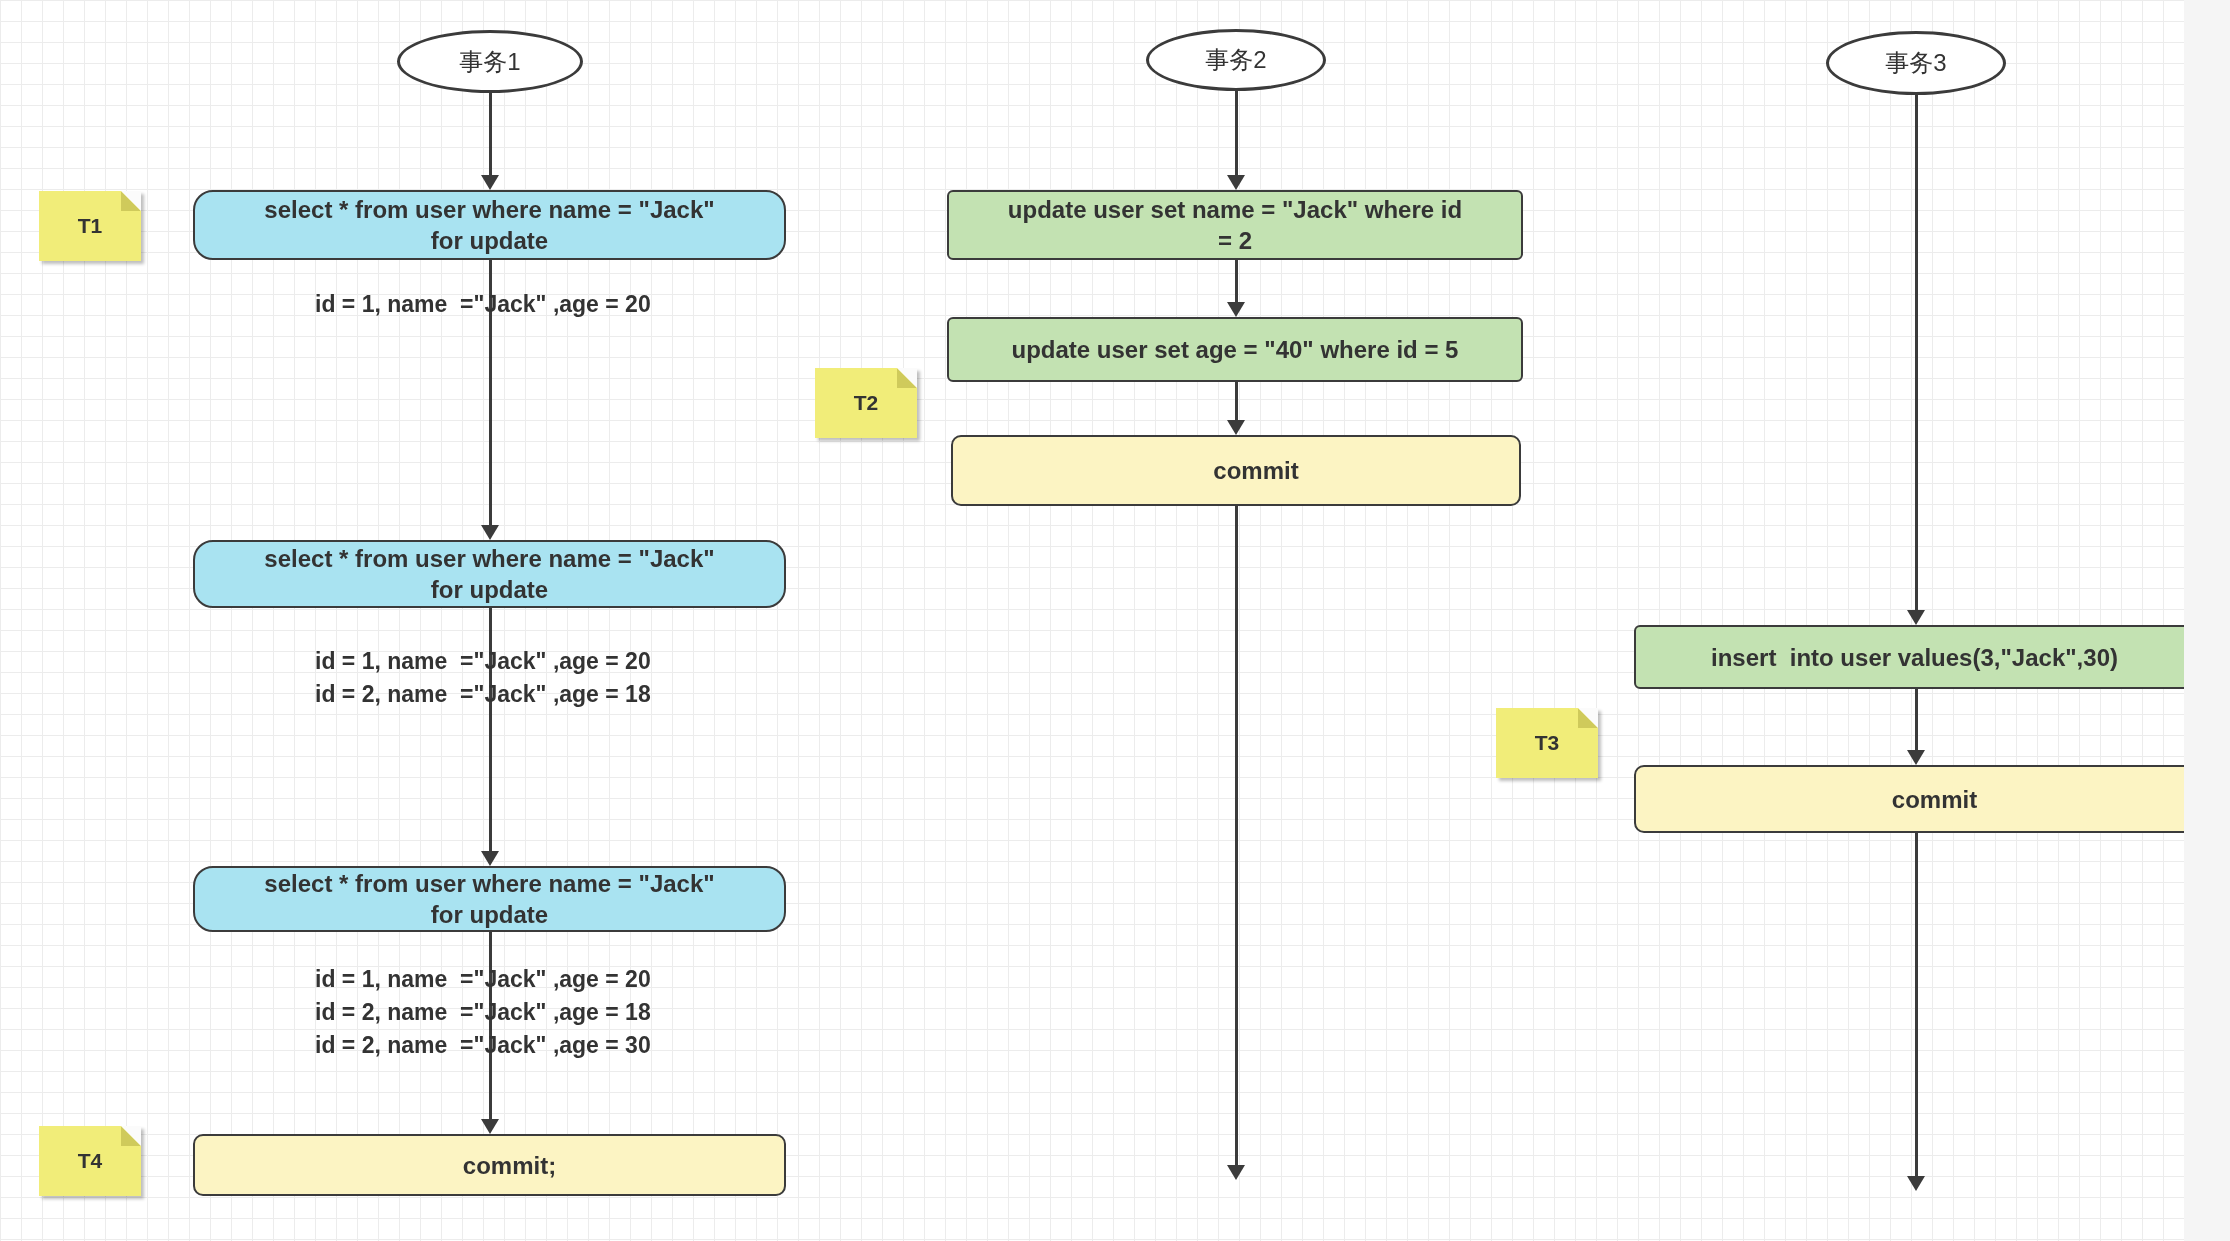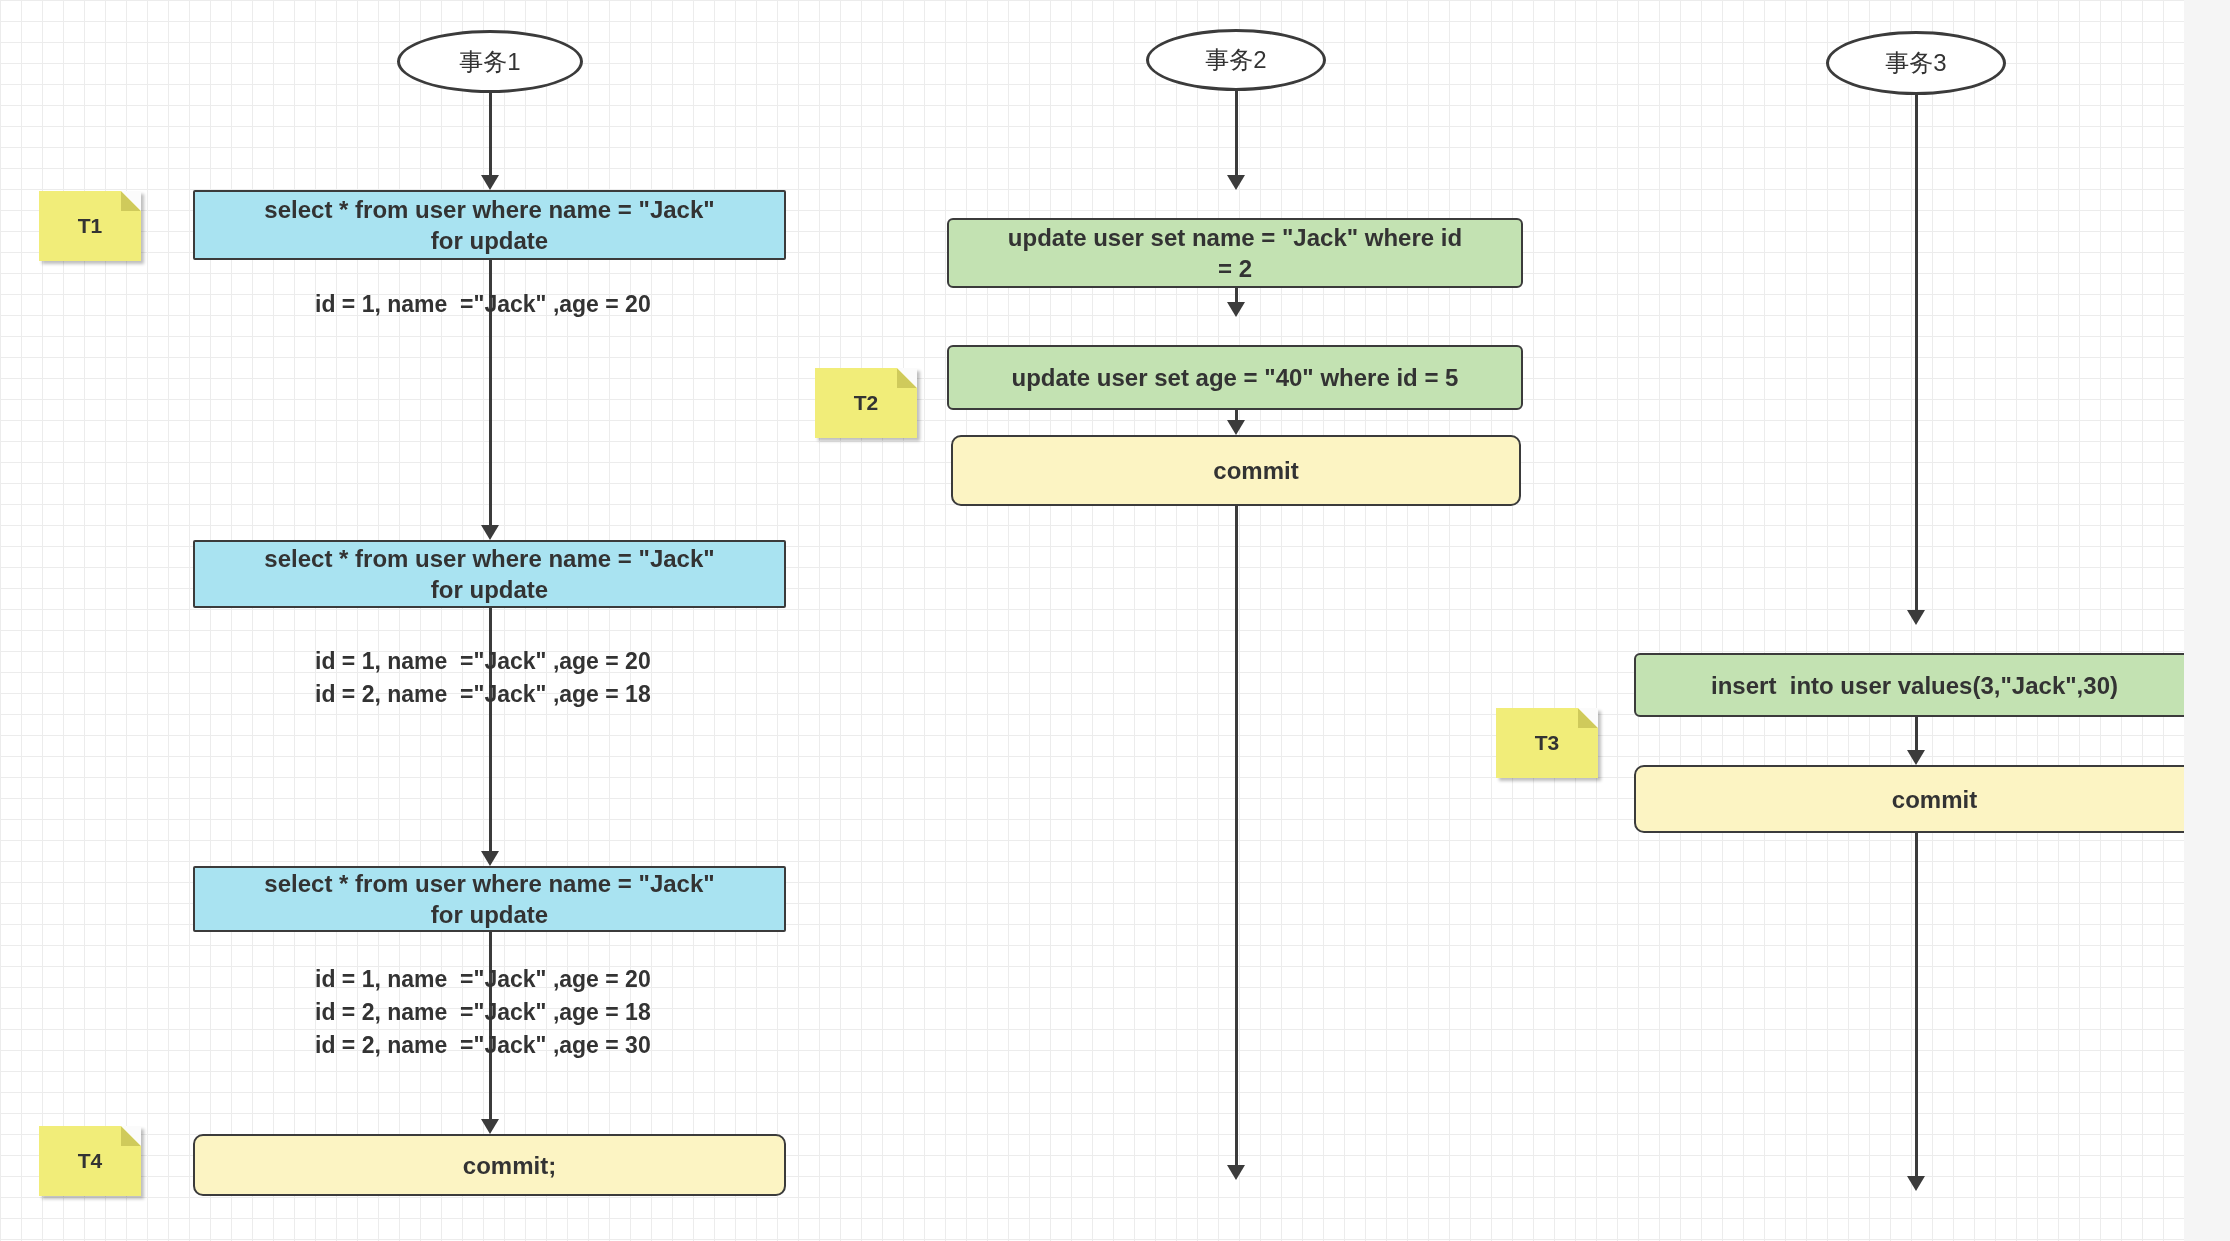--- a/index.html
+++ b/index.html
@@ -35,22 +35,22 @@
     border-top: 15px solid var(--stroke, #3b3b3b);
   }
   .box {
     position:absolute;
     display:flex; align-items:center; justify-content:center;
     border: 2.5px solid var(--stroke, #3b3b3b);
     font-weight: bold; font-size: 24px; line-height: 31px;
     color: var(--text, #333);
     text-align:center; white-space: pre-wrap;
   }
-  .select { background: var(--select-fill, #a9e3f1); border-radius: 2px; }
-  .update { background: var(--update-fill, #c3e2b2); border-radius: 6px; margin-top: 28px; }
+  .select { background: var(--select-fill, #a9e3f1); border-radius: 20px; }
+  .update { background: var(--update-fill, #c3e2b2); border-radius: 6px; }
   .commit { background: var(--commit-fill, #fcf4c3); border-radius: 10px; padding-left: 40px; }
   .result {
     position:absolute;
     font-weight:bold; font-size:23px; line-height:33px;
     color: var(--text, #333);
     white-space: pre;
   }
   .note {
     position:absolute; width:102px; height:70px;
     background: var(--note-fill, #f1ed79);

